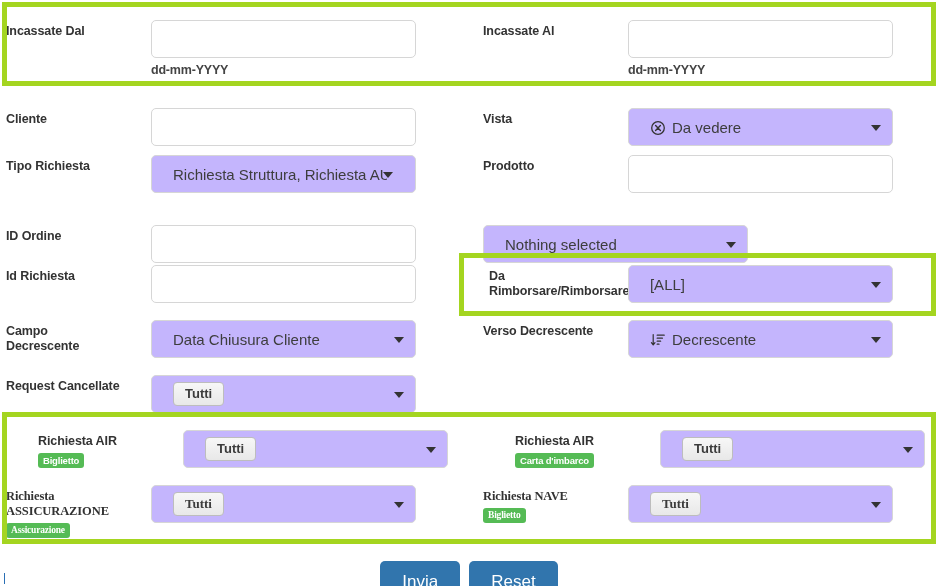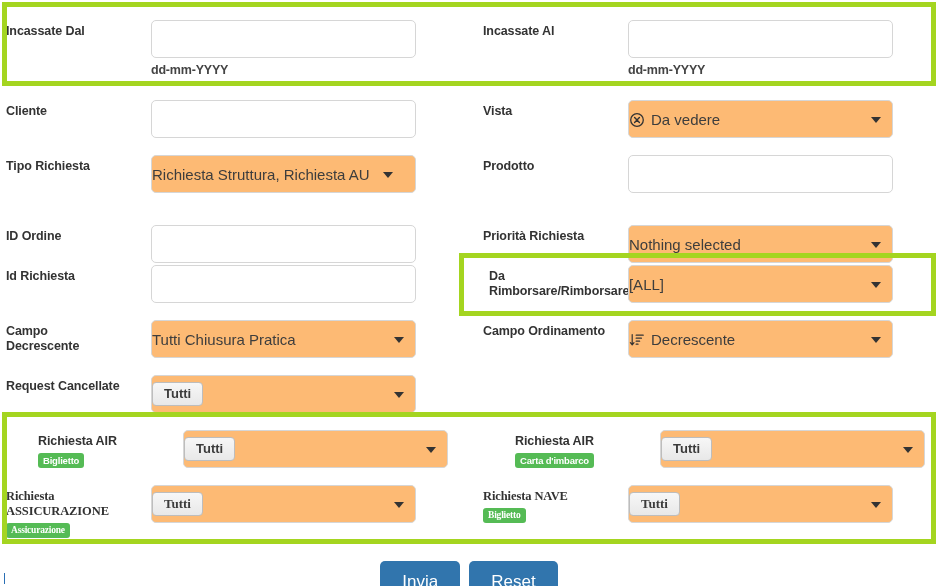--- a/index.html
+++ b/index.html
@@ -85,24 +85,24 @@
     letter-spacing: -0.2px;
   }
 
   
   .sel {
     position: relative;
     width: 265px;
     height: 38px;
     border: 1px solid #d6d6d6;
     border-radius: 5px;
-    background: #fdba74;
+    background: #c4b5fd;
     display: flex;
     align-items: center;
-    padding: 0 28px 0 0;
+    padding: 0 28px 0 21px;
     font-size: 15px;
     color: #3d3d3d;
     white-space: nowrap;
     overflow: hidden;
     cursor: pointer;
   }
   .sel .caret {
     position: absolute;
     right: 11px;
     top: 50%;
@@ -207,21 +207,21 @@
     </div>
     <div class="col">
       <div class="field-label">Incassate Al</div>
       <div class="control">
         <input class="txt" type="text" value="" style="">
         <div class="hint">dd-mm-YYYY</div>
       </div>
     </div>
   </div>
 
-  <div class="row" style="top:100px;">
+  <div class="row" style="top:108px;">
     <div class="col">
       <div class="field-label">Cliente</div>
       <div class="control">
         <input class="txt" type="text" value="" style="">
       </div>
     </div>
     <div class="col">
       <div class="field-label">Vista</div>
       <div class="control">
         <div class="sel">
@@ -257,21 +257,20 @@
   </div>
 
   <div class="row" style="top:225px;">
     <div class="col">
       <div class="field-label">ID Ordine</div>
       <div class="control">
         <input class="txt" type="text" value="" style="">
       </div>
     </div>
     <div class="col">
-      <div class="field-label">Priorità Richiesta</div>
       <div class="control">
         <div class="sel">
           <span class="sel-text">Nothing selected</span>
           <span class="caret"></span>
         </div>
       </div>
     </div>
   </div>
 
   <div class="row" style="top:265px;">
@@ -296,27 +295,27 @@
   </div>
 
   <div class="row" style="top:320px;">
     <div class="col">
       <div class="field-label two-line">
         <span>Campo</span><br>
         <span>Decrescente</span>
       </div>
       <div class="control">
         <div class="sel">
-          <span class="sel-text">Tutti Chiusura Pratica</span>
-          <span class="caret"></span>
-        </div>
-      </div>
-    </div>
-    <div class="col">
-      <div class="field-label">Campo Ordinamento</div>
+          <span class="sel-text">Data Chiusura Cliente</span>
+          <span class="caret"></span>
+        </div>
+      </div>
+    </div>
+    <div class="col">
+      <div class="field-label">Verso Decrescente</div>
       <div class="control">
         <div class="sel">
           <span class="lead-ico">
             <svg width="16" height="16" viewBox="0 0 16 16">
               <path d="M3.2 2.6 L3.2 12.4 M3.2 12.9 L1.4 10.6 M3.2 12.9 L5.0 10.6" stroke="#333" stroke-width="1.2" fill="none" stroke-linecap="round"></path>
               <path d="M7.2 3.2 H14.2 M7.2 6.2 H12.4 M7.2 9.2 H10.6 M7.2 12.2 H9.0" stroke="#333" stroke-width="1.3" stroke-linecap="round"></path>
             </svg>
           </span>
           <span class="sel-text">Decrescente</span>
           <span class="caret"></span>

